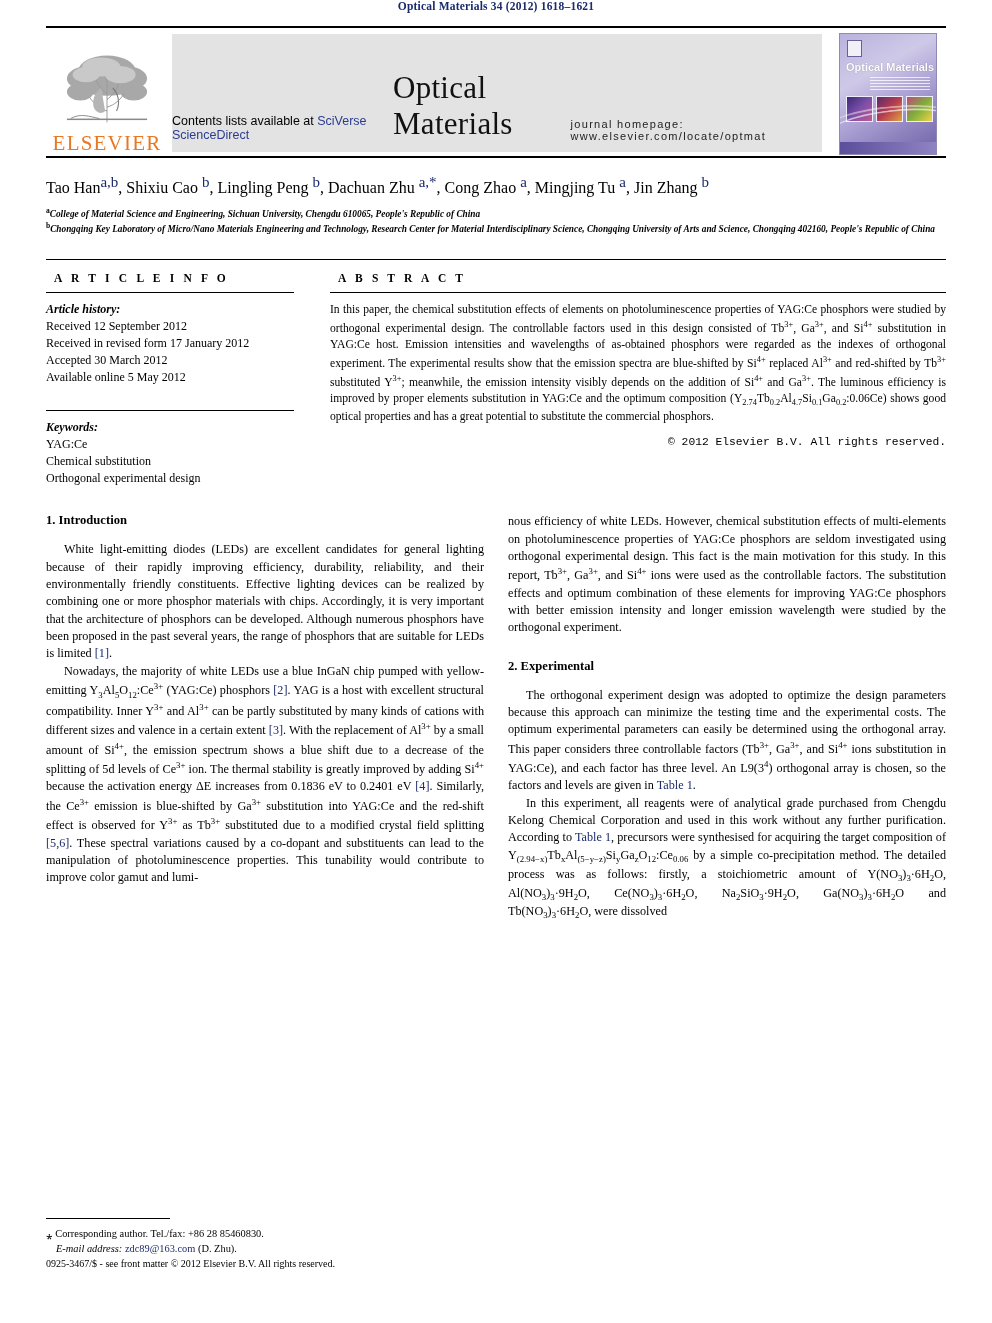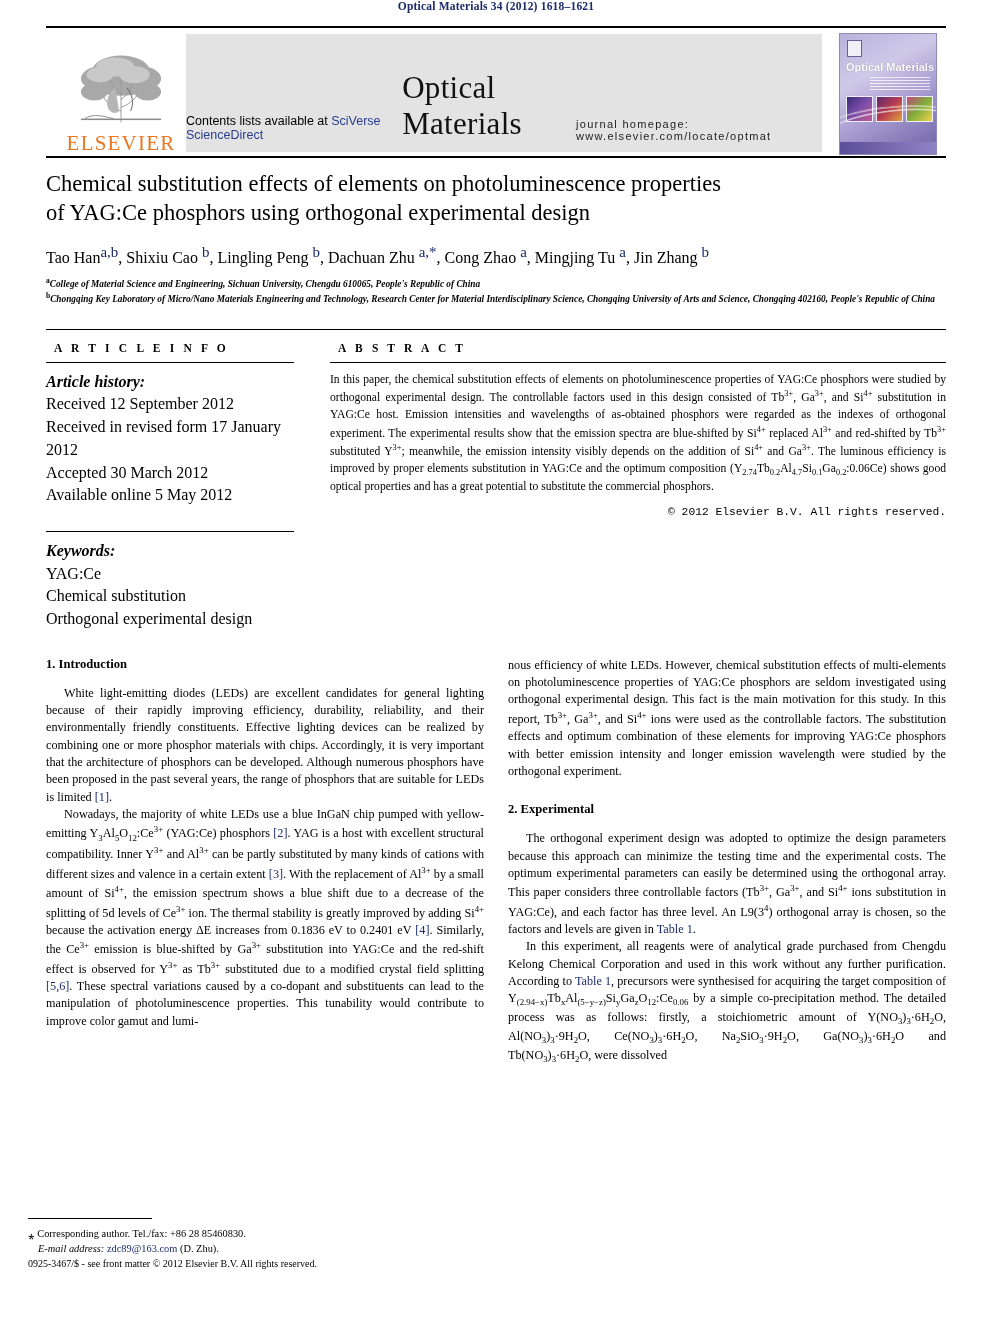--- a/index.html
+++ b/index.html
@@ -35,21 +35,20 @@
     height: 130px;
   }
   .mast-left {
     width: 122px;
     flex: 0 0 122px;
     padding-top: 18px;
     display: flex;
     flex-direction: column;
     align-items: center;
     justify-content: center;
-    margin-left: 14px;
   }
   .tree-box { width: 104px; height: 88px; }
   .elsevier-word {
     font-family: "Liberation Serif", serif;
     font-size: 21px;
     letter-spacing: 1.2px;
     color: #E87722;
     margin-top: 1px;
   }
   .mast-center {
@@ -183,21 +182,21 @@
   .sec-label {
     font-family: "Liberation Serif", serif;
     font-weight: bold;
     font-size: 11.5px;
     letter-spacing: 3.2px;
     margin-left: 8px;
   }
   .thin-rule { border-bottom: 1px solid #000; margin: 8px 0 8px 0; }
   .info-text {
     font-family: "Liberation Serif", serif;
-    font-size: 16px;
+    font-size: 12px;
     line-height: 1.42;
   }
   .info-text .ital { font-style: italic; font-weight: bold; }
   .kw-gap { height: 16px; }
 
   .abs-rule { border-bottom: 1px solid #000; margin: 8px 0 9px 0; }
   .abstract {
     font-family: "Liberation Serif", serif;
     font-size: 11.6px;
     line-height: 1.44;
@@ -232,21 +231,21 @@
     margin: 0;
     text-indent: 18px;
   }
   p.body + p.body { margin-top: 0; }
   .ref { color: #1a2a6c; }
   .lnk { color: #1a2a6c; }
 
   
   .footer-zone {
     position: absolute;
-    left: 28px;
+    left: 46px;
     bottom: 52px;
     width: 438px;
   }
   .fn-rule { width: 124px; border-top: 1px solid #000; margin-bottom: 6px; }
   .footnote {
     font-family: "Liberation Serif", serif;
     font-size: 10.4px;
     line-height: 1.4;
   }
   .footnote .ital { font-style: italic; }
@@ -321,24 +320,20 @@
         <div class="cover-swirl2"></div>
         <div class="cover-swirl"></div>
         <div class="cover-bottombar"></div>
       </div>
     </div>
   </div>
 
   <div class="mast-rule"></div>
 
 
-  <div class="title">
-    <span>Chemical substitution effects of elements on photoluminescence properties</span><br>
-    <span>of YAG:Ce phosphors using orthogonal experimental design</span>
-  </div>
 
   <div class="authors">Tao Han<sup>a,b</sup>, Shixiu Cao <sup>b</sup>, Lingling Peng <sup>b</sup>, Dachuan Zhu <sup>a,</sup><sup>*</sup>, Cong Zhao <sup>a</sup>, Mingjing Tu <sup>a</sup>, Jin Zhang <sup>b</sup></div>
 
   <div class="affils">
     <div><sup>a</sup><span>College of Material Science and Engineering, Sichuan University, Chengdu 610065, People's Republic of China</span></div>
     <div><sup>b</sup><span>Chongqing Key Laboratory of Micro/Nano Materials Engineering and Technology, Research Center for Material Interdisciplinary Science, Chongqing University of Arts and Science, Chongqing 402160, People's Republic of China</span></div>
   </div>
 
   <div class="infoblock">
 

